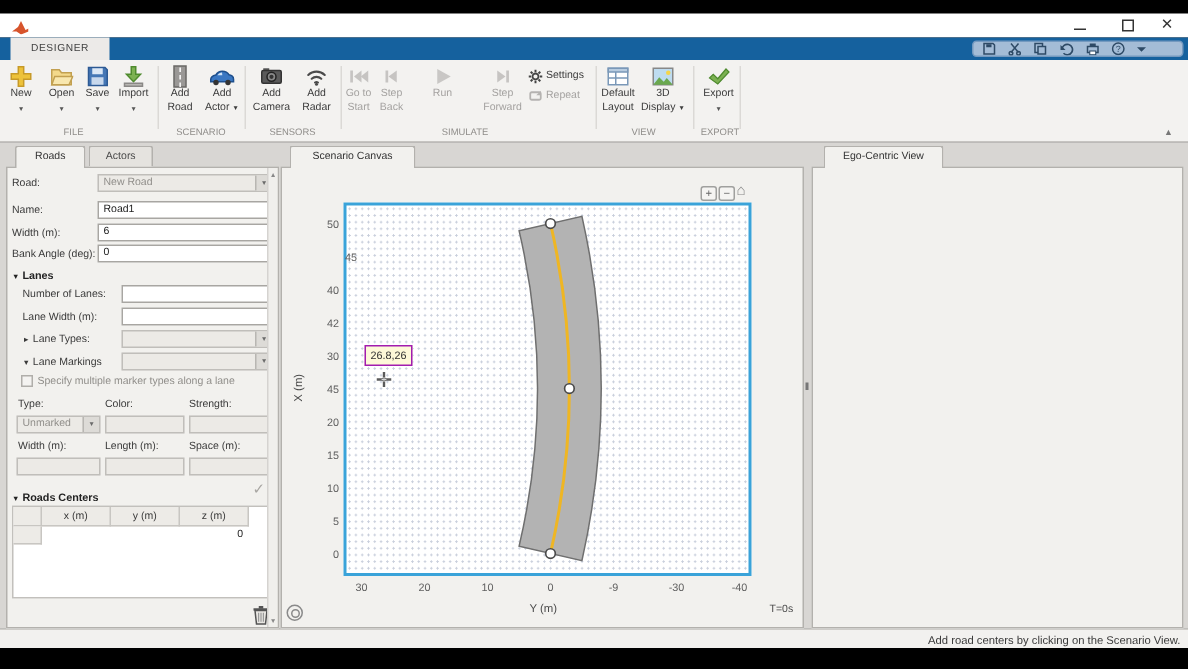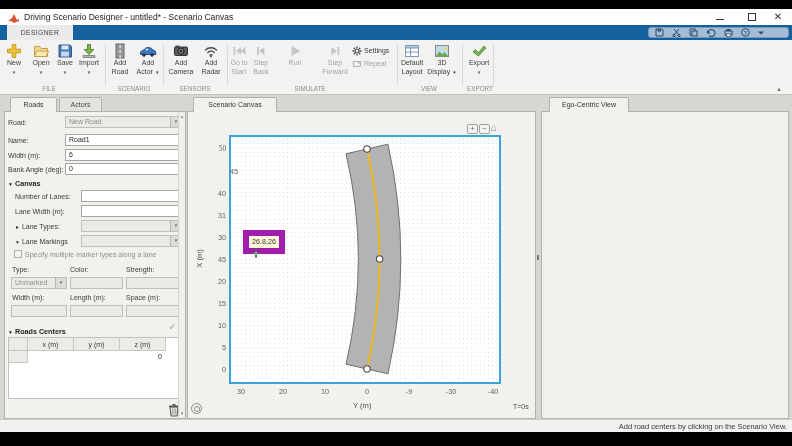--- a/index.html
+++ b/index.html
@@ -46,38 +46,37 @@
 .sarrow{position:absolute;left:0;width:100%;text-align:center;font-size:4.5px;color:#888}
 
 #plot-frame{position:absolute;border:2px solid #3aa3d9;background:#fff;background-image:radial-gradient(#c9cfdc 0.6px, transparent 0.7px);background-size:4.2px 4.44px}
 .tick{position:absolute;font-size:7.2px;color:#606060}
 .xtick{width:24px;text-align:center}
 .ytick{width:26px;text-align:right}
 #xaxis-label,#yaxis-label{position:absolute;font-size:7.6px;color:#4a4a4a}
 #yaxis-label{white-space:nowrap;width:26px;text-align:center;transform:rotate(-90deg);transform-origin:center}
 .zoombtn{position:absolute;width:11px;height:10px;border:1px solid #a0a09e;border-radius:2px;background:#f5f4f2;color:#666;font-size:7.5px;line-height:8px;text-align:center}
 #home-icon{position:absolute;font-size:10px;color:#888;line-height:10px}
-#tooltip{position:absolute;background:#fdf8d8;border:6px solid #a21caf;font-size:7.2px;color:#333;padding:1px 3px 2px 3px}
+#tooltip{position:absolute;background:#fdf8d8;border:1px solid #a21caf;font-size:7.2px;color:#333;padding:1px 3px 2px 3px}
 #tstamp{position:absolute;font-size:7px;color:#4a4a4a}
 #cam-icon{position:absolute;width:11px;height:11px;border:1.2px solid #8a8a8a;border-radius:50%}
 #cam-icon::after{content:"";position:absolute;left:2.2px;top:2.2px;width:4px;height:4px;border:1px solid #8a8a8a;border-radius:50%}
 
 #statusbar{left:0;top:419px;width:792px;height:13px;background:#f2f1ef;border-top:1px solid #cfcdc9}
 #status-text{position:absolute;right:5px;top:2px;font-size:7.5px;color:#3a3a3a}
 #blackbot{left:0;top:432px;width:792px;height:14px;background:#000}
 .winbtn{position:absolute;top:0;width:24px;height:16px}
 </style>
 </head>
 <body>
 
 <div class="abs" id="titlebar">
   <svg class="abs" style="left:8px;top:4px" width="11" height="10">
       <path d="M0 8l4-3 2-4 3 6 2-1v2l-5 2-3-2z" fill="#d7542c"></path>
     </svg>
-  <span class="abs" id="title-text">Driving Scenario Designer - untitled* - Scenario Canvas</span>
   <div class="abs winbtn" style="left:708px">
       <div style="position:absolute;left:8px;top:10px;width:8px;height:1px;background:#333"></div>
     </div>
   <div class="abs winbtn" style="left:740px">
       <div style="position:absolute;left:8px;top:4px;width:8px;height:8px;border:1px solid #333"></div>
     </div>
   <div class="abs winbtn" style="left:766px;text-align:center;font-size:10px;color:#333;line-height:15px">✕</div>
 </div>
 
 <div class="abs" id="band">
@@ -338,21 +337,21 @@
   <div class="panel" style="left:4px;top:16px;width:182px;height:308px">
     <div class="flabel" style="left:3px;top:7px">Road:</div>
     <div class="ctrl disabled" style="left:60px;top:4px;width:117px"><span>New Road</span><span class="arrowbox">▼</span></div>
     <div class="flabel" style="left:3px;top:25px">Name:</div>
     <div class="ctrl" style="left:60px;top:22px;width:117px">Road1</div>
     <div class="flabel" style="left:3px;top:40px">Width (m):</div>
     <div class="ctrl" style="left:60px;top:37px;width:117px">6</div>
     <div class="flabel" style="left:3px;top:54px">Bank Angle (deg):</div>
     <div class="ctrl" style="left:60px;top:51px;width:117px">0</div>
 
-    <div class="fsec" style="left:3px;top:67px"><span style="font-size:5px">▼</span> <span>Canvas</span></div>
+    <div class="fsec" style="left:3px;top:67px"><span style="font-size:5px">▼</span> <span>Lanes</span></div>
 
     <div class="flabel" style="left:10px;top:81px">Number of Lanes:</div>
     <div class="ctrl" style="left:76px;top:78px;width:101px"></div>
     <div class="flabel" style="left:10px;top:96px">Lane Width (m):</div>
     <div class="ctrl" style="left:76px;top:93px;width:101px"></div>
     <div class="flabel" style="left:10px;top:111px"><span style="font-size:5px">►</span> <span>Lane Types:</span></div>
     <div class="ctrl disabled" style="left:76px;top:108px;width:101px">
         <span class="arrowbox">▼</span>
       </div>
     <div class="flabel" style="left:10px;top:126px"><span style="font-size:5px">▼</span> <span>Lane Markings</span></div>
@@ -426,24 +425,24 @@
         <div class="tick xtick" style="left: 293px; top: 275px;">-40</div>
       </div>
     <div id="yticks">
         <div class="tick ytick" style="left: 12px; top: 253px;">0</div>
         <div class="tick ytick" style="left: 12px; top: 231px;">5</div>
         <div class="tick ytick" style="left: 12px; top: 209px;">10</div>
         <div class="tick ytick" style="left: 12px; top: 187px;">15</div>
         <div class="tick ytick" style="left: 12px; top: 165px;">20</div>
         <div class="tick ytick" style="left: 12px; top: 143px;">45</div>
         <div class="tick ytick" style="left: 12px; top: 121px;">30</div>
-        <div class="tick ytick" style="left: 12px; top: 99px;">31</div>
+        <div class="tick ytick" style="left: 12px; top: 99px;">42</div>
         <div class="tick ytick" style="left: 12px; top: 77px;">40</div>
         <div class="tick ytick" style="left: 24px; top: 55px;">45</div>
-        <div class="tick ytick" style="left: 12px; top: 33px; font-family: Liberation Serif, serif;">50</div>
+        <div class="tick ytick" style="left: 12px; top: 33px;">50</div>
       </div>
     <div id="xaxis-label" style="left:165px;top:289px">Y (m)</div>
     <div id="yaxis-label" style="left:-2px;top:142px">X (m)</div>
 
     <div id="tooltip" style="left:55px;top:118px">26.8,26</div>
     <svg class="abs" style="left:63px;top:136px" width="10" height="10">
       <path d="M5 0v10M0 5h10" stroke="#5a5a5a" stroke-width="1.6"></path>
       <path d="M5 3.4v3.2M3.4 5h3.2" stroke="#d8d8d8" stroke-width="0.7"></path>
     </svg>
 

